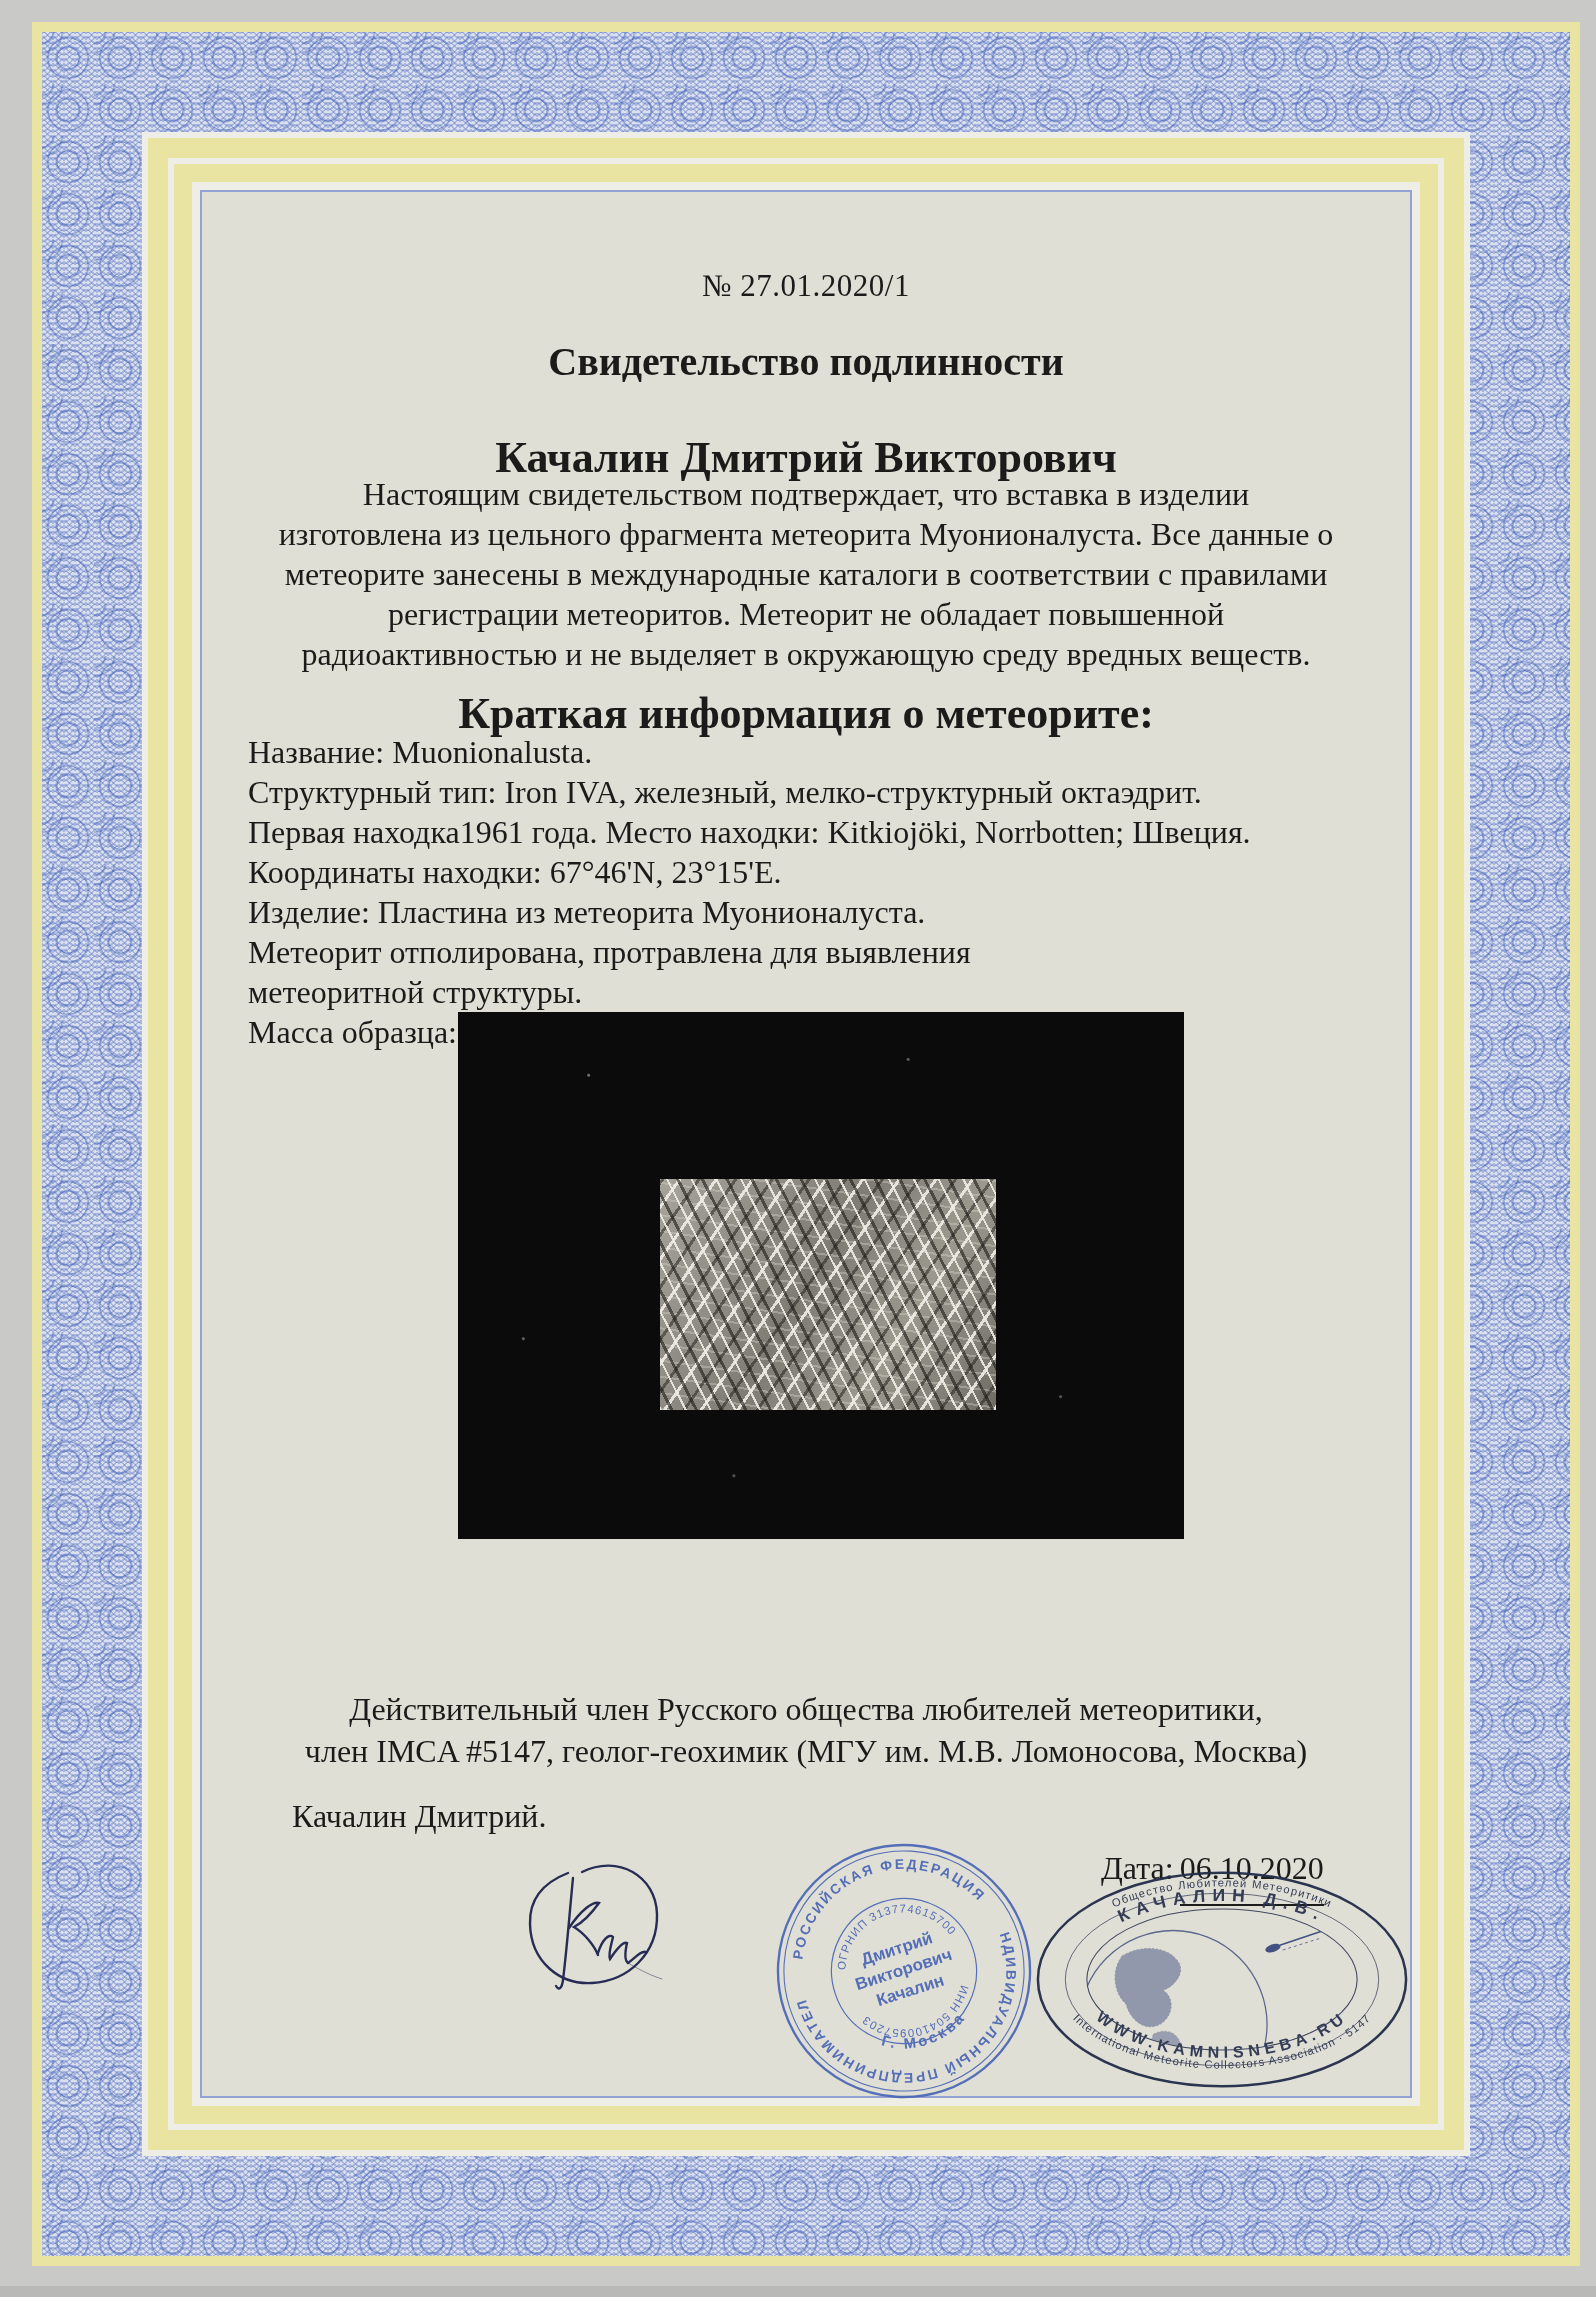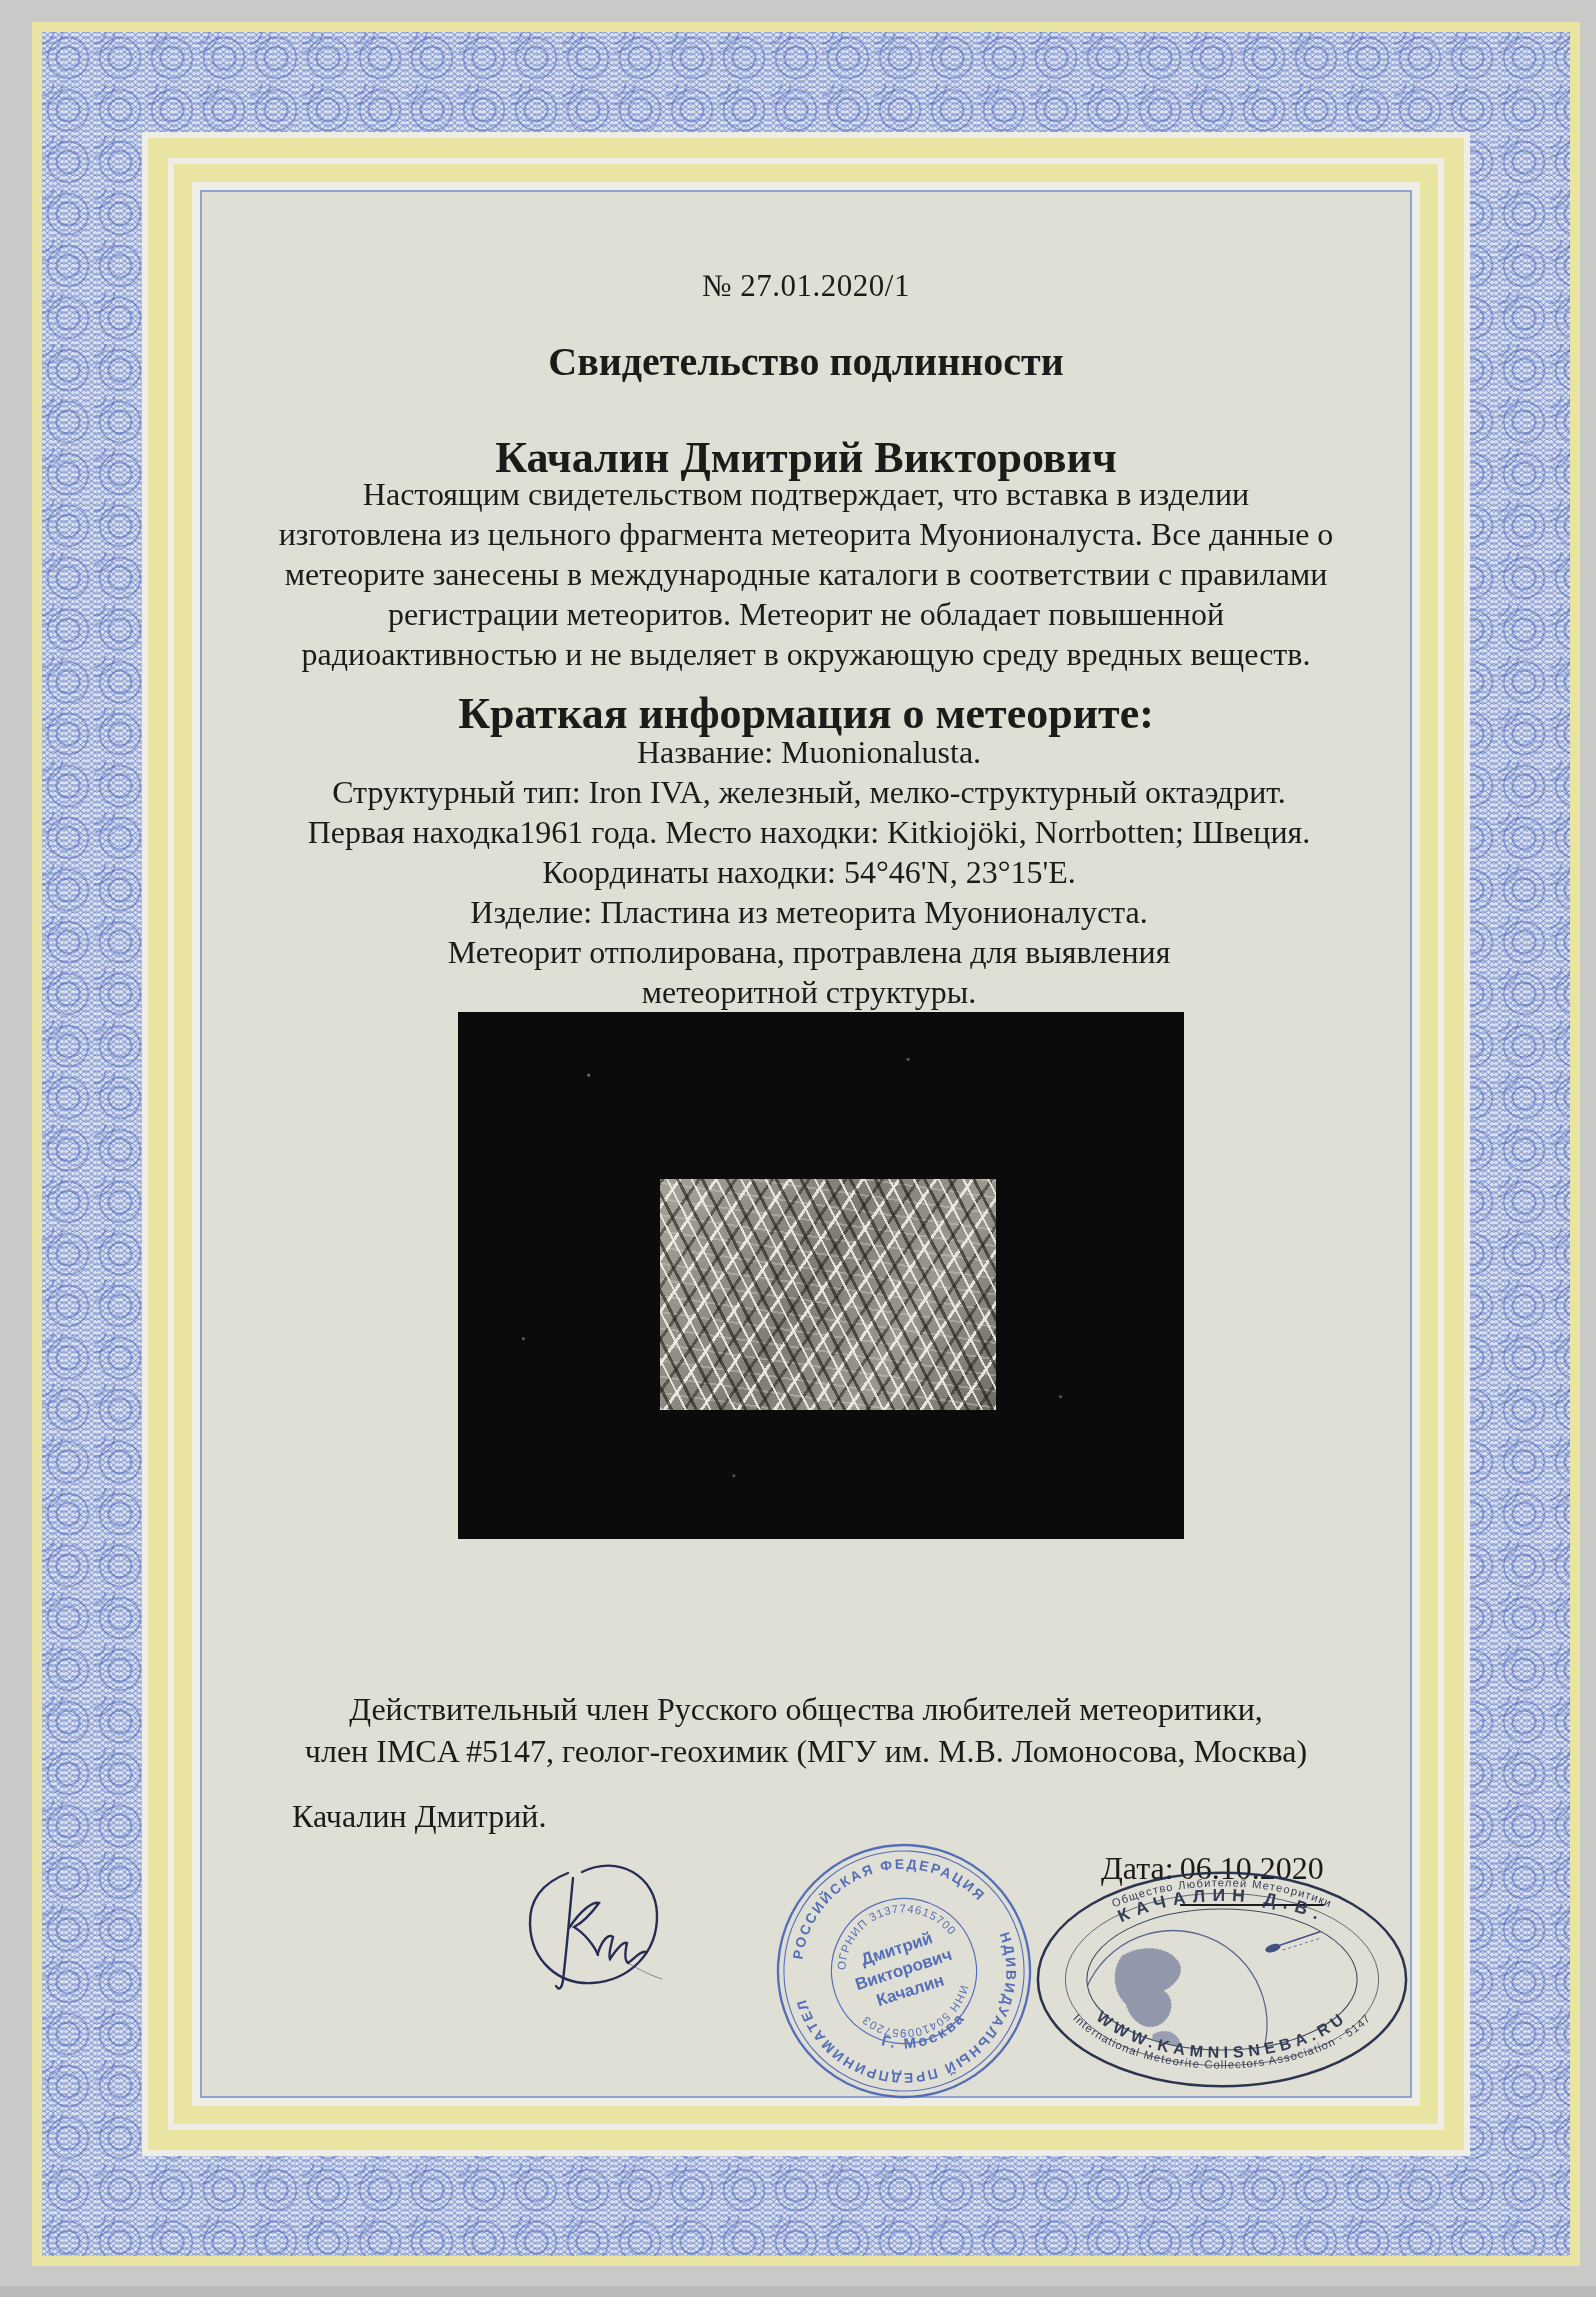--- a/index.html
+++ b/index.html
@@ -24,21 +24,21 @@
            0 0 0 34px #efeee6,
            0 0 0 54px #e9e4a2,
            0 0 0 60px #efeee6;}
   .abs{position:absolute;}
   .ctr{left:0;right:0;text-align:center;}
   .num{top:76px;font-size:31px;letter-spacing:.5px;}
   .title{top:146px;font-size:40px;font-weight:bold;}
   .holder{top:240px;font-size:44px;font-weight:bold;}
   .intro{top:282px;font-size:32px;line-height:40px;}
   .info-h{top:496px;font-size:44px;font-weight:bold;}
-  .info{top:540px;left:46px;right:40px;font-size:32px;line-height:40px;text-align:center;}
+  .info{top:540px;left:46px;right:40px;font-size:32px;line-height:40px;text-align:left;}
   .member{top:1496px;font-size:32px;line-height:42px;}
   .signer{top:1606px;left:90px;font-size:32px;}
   .dateline{top:1658px;left:899px;font-size:32px;white-space:nowrap;}
   .dateline .u{border-bottom:2px solid #1c1c1c;padding-bottom:18px;margin-left:6px;}
   
   .photo{left:256px;top:820px;width:726px;height:527px;background:#0b0b0b;
          background-image:
            radial-gradient(circle 2px at 18% 12%, #6e6e68 0 1px, transparent 2px),
            radial-gradient(circle 2px at 62% 9%, #5d5d57 0 1px, transparent 2px),
            radial-gradient(circle 2px at 83% 73%, #55554f 0 1px, transparent 2px),
@@ -82,21 +82,21 @@
         <div>регистрации метеоритов. Метеорит не обладает повышенной</div>
         <div>радиоактивностью и не выделяет в окружающую среду вредных веществ.</div>
       </div>
 
       <div class="abs ctr info-h">Краткая информация о метеорите:</div>
 
       <div class="abs info">
         <div>Название: Muonionalusta.</div>
         <div>Структурный тип: Iron IVA, железный, мелко-структурный октаэдрит.</div>
         <div>Первая находка1961 года. Место находки: Kitkiojöki, Norrbotten; Швеция.</div>
-        <div>Координаты находки: 54°46'N, 23°15'E.</div>
+        <div>Координаты находки: 67°46'N, 23°15'E.</div>
         <div>Изделие: Пластина из метеорита Муонионалуста.</div>
         <div>Метеорит отполирована, протравлена для выявления</div>
         <div>метеоритной структуры.</div>
         <div>Масса образца: 6,9 г.</div>
       </div>
 
       <div class="abs photo">
         <div class="etch"></div>
       </div>
 

